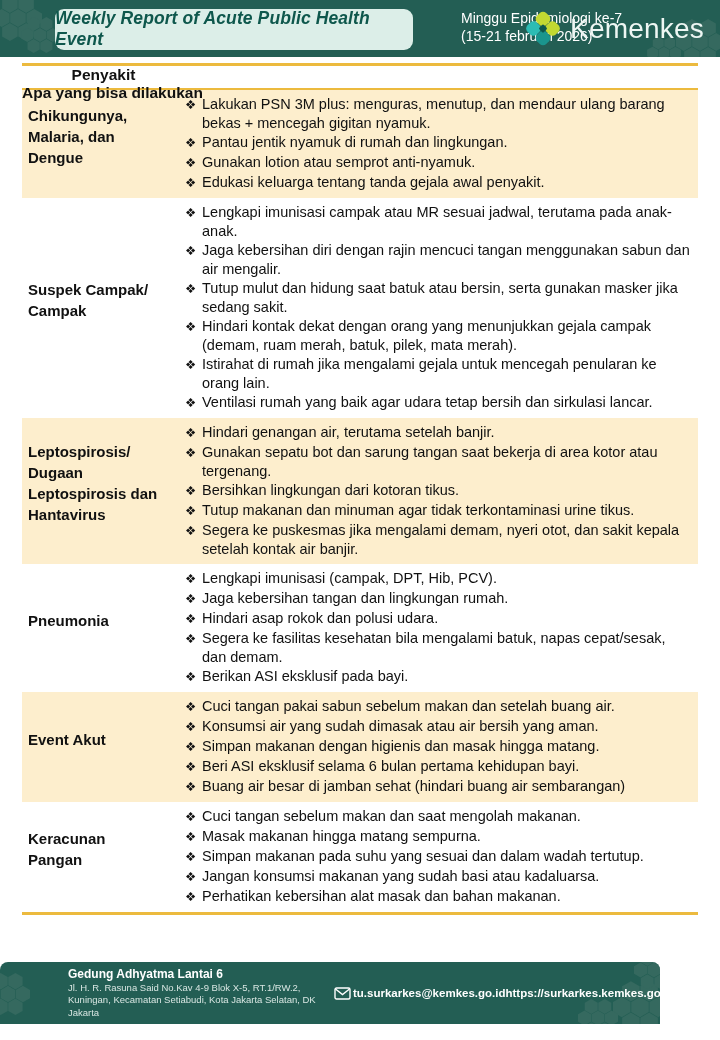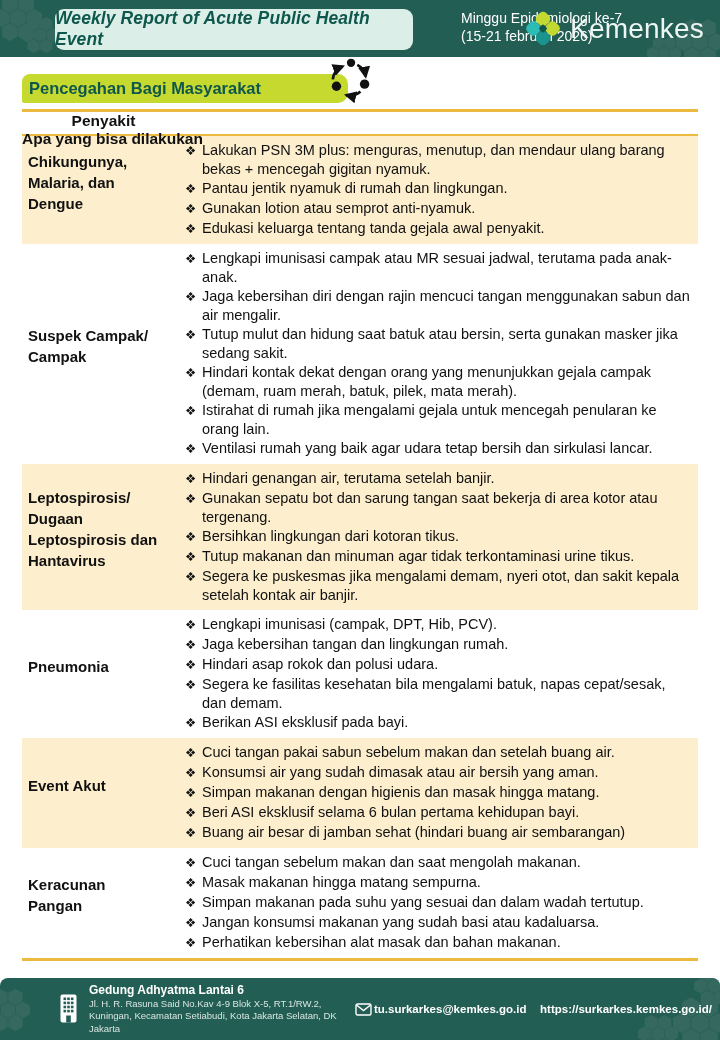--- a/index.html
+++ b/index.html
@@ -38,21 +38,21 @@
     width:163px;flex:none;display:flex;align-items:center;box-sizing:border-box;
     padding:5px 4px 21px 6px;font-weight:bold;font-size:15px;line-height:1.4;color:#111;
     white-space:pre-line;
   }
   .cell-actions{flex:1;padding:5px 6px 5px 0;box-sizing:border-box;}
   .action-item{display:flex;font-size:14.5px;line-height:19px;color:#111;}
   .action-item .bullet{width:17px;flex:none;font-size:12.5px;padding-top:1px;}
   .action-item .action-text{flex:1;}
   
   .footer{
-    position:absolute;left:0;bottom:0;width:720px;height:62px;background:#235e54;
+    position:absolute;left:0;bottom:16px;width:660px;height:62px;background:#235e54;
     border-radius:8px 8px 0 0;overflow:hidden;display:flex;align-items:center;
     box-sizing:border-box;padding:0 6px 0 58px;
   }
   .addr-block{margin-left:10px;width:252px;flex:none;}
   .bld{color:#ffffff;font-weight:bold;font-size:12px;margin-bottom:1px;}
   .addr{color:#d8e6e2;font-size:9.5px;line-height:1.3;}
   .email{display:flex;align-items:center;gap:2px;margin-left:14px;color:#ffffff;font-weight:bold;font-size:11.5px;text-decoration:none;}
   .url{margin-left:auto;margin-right:2px;color:#ffffff;font-weight:bold;font-size:11.5px;text-decoration:none;z-index:1;}
 </style>
 </head>
@@ -107,33 +107,20 @@
           <rect x="-6.5" y="-6.5" width="13" height="13" rx="4.5" transform="translate(20,29) rotate(45)" fill="#1a958d"></rect>
           <rect x="-3.2" y="-3.2" width="6.4" height="6.4" rx="1.5" transform="translate(20,19.5) rotate(45)" fill="#0e574c"></rect>
         </g>
       </svg>
       <span class="brand-name">Kemenkes</span>
     </div>
   </div>
 
   <div class="content">
 
-    <div class="section-head">
-      <div class="section-bar">
-        <span class="t">Pencegahan Bagi Masyarakat</span>
-      </div>
-      <svg class="cycle" width="50" height="46" viewBox="0 0 48 44">
-        <circle cx="25" cy="5.5" r="4" fill="#111"></circle>
-        <circle cx="38" cy="26" r="4.5" fill="#111"></circle>
-        <circle cx="11" cy="28" r="4.5" fill="#111"></circle>
-        <path d="M31,7.5 A15,15 0 0 1 39,18.5" fill="none" stroke="#111" stroke-width="2.6" marker-end="url(#ah)"></path>
-        <path d="M34,33 A15,15 0 0 1 20.5,36.5" fill="none" stroke="#111" stroke-width="2.6" marker-end="url(#ah)"></path>
-        <path d="M7.5,21.5 A15,15 0 0 1 17,9" fill="none" stroke="#111" stroke-width="2.6" marker-end="url(#ah)"></path>
-      </svg>
-    </div>
 
     <div class="rule r1"></div>
 
     <div class="thead">
       <div class="c1">Penyakit</div>
       <div class="c2">Apa yang bisa dilakukan</div>
     </div>
 
     <div class="rule"></div>
 

